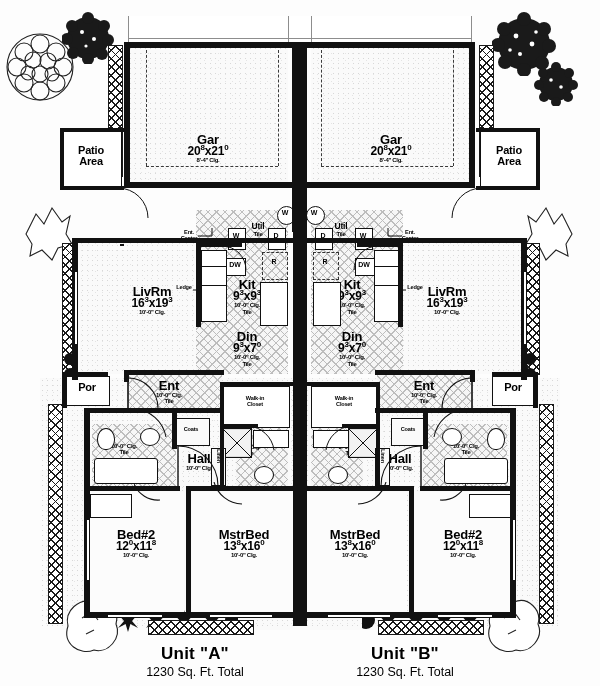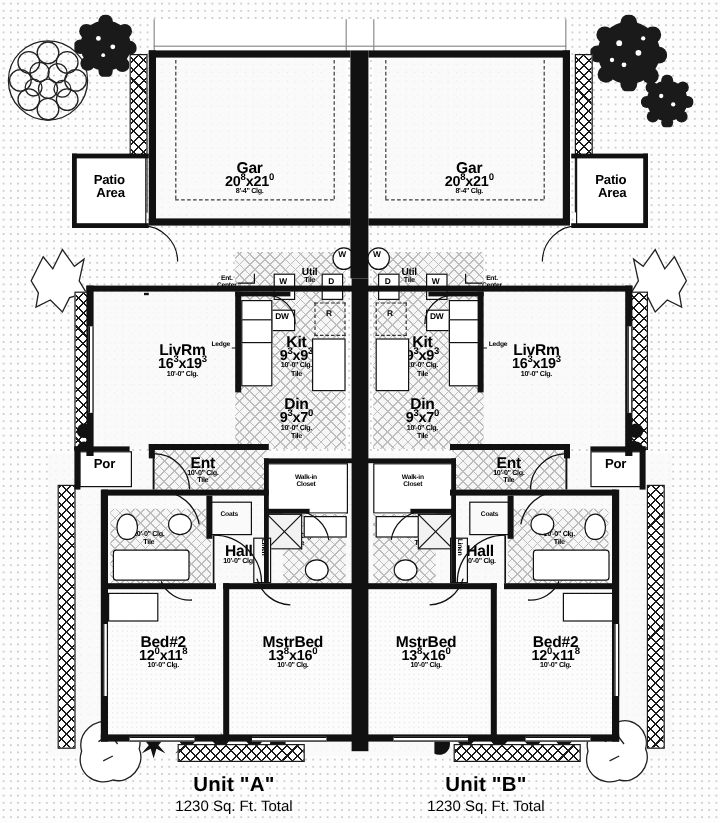--- a/index.html
+++ b/index.html
@@ -87,21 +87,21 @@
     font-weight:bold;
     margin-top:0px;
     letter-spacing:-0.3px;
   }
   .lbl .fin{
     display:block;
     font-size:6px;
     font-weight:bold;
     letter-spacing:-0.3px;
   }
-  .lbl.sm .nm{font-size:11px;text-align:right;}
+  .lbl.sm .nm{font-size:11px;}
   .lbl.xs .nm{font-size:8.5px;font-weight:bold;}
   .lbl.tiny{
     font-size:5.6px;font-weight:bold;letter-spacing:-0.2px;
     line-height:1.05;
   }
   .lbl.appl{
     font-size:7px;font-weight:bold;
   }
   .unitlbl{
     position:absolute;

